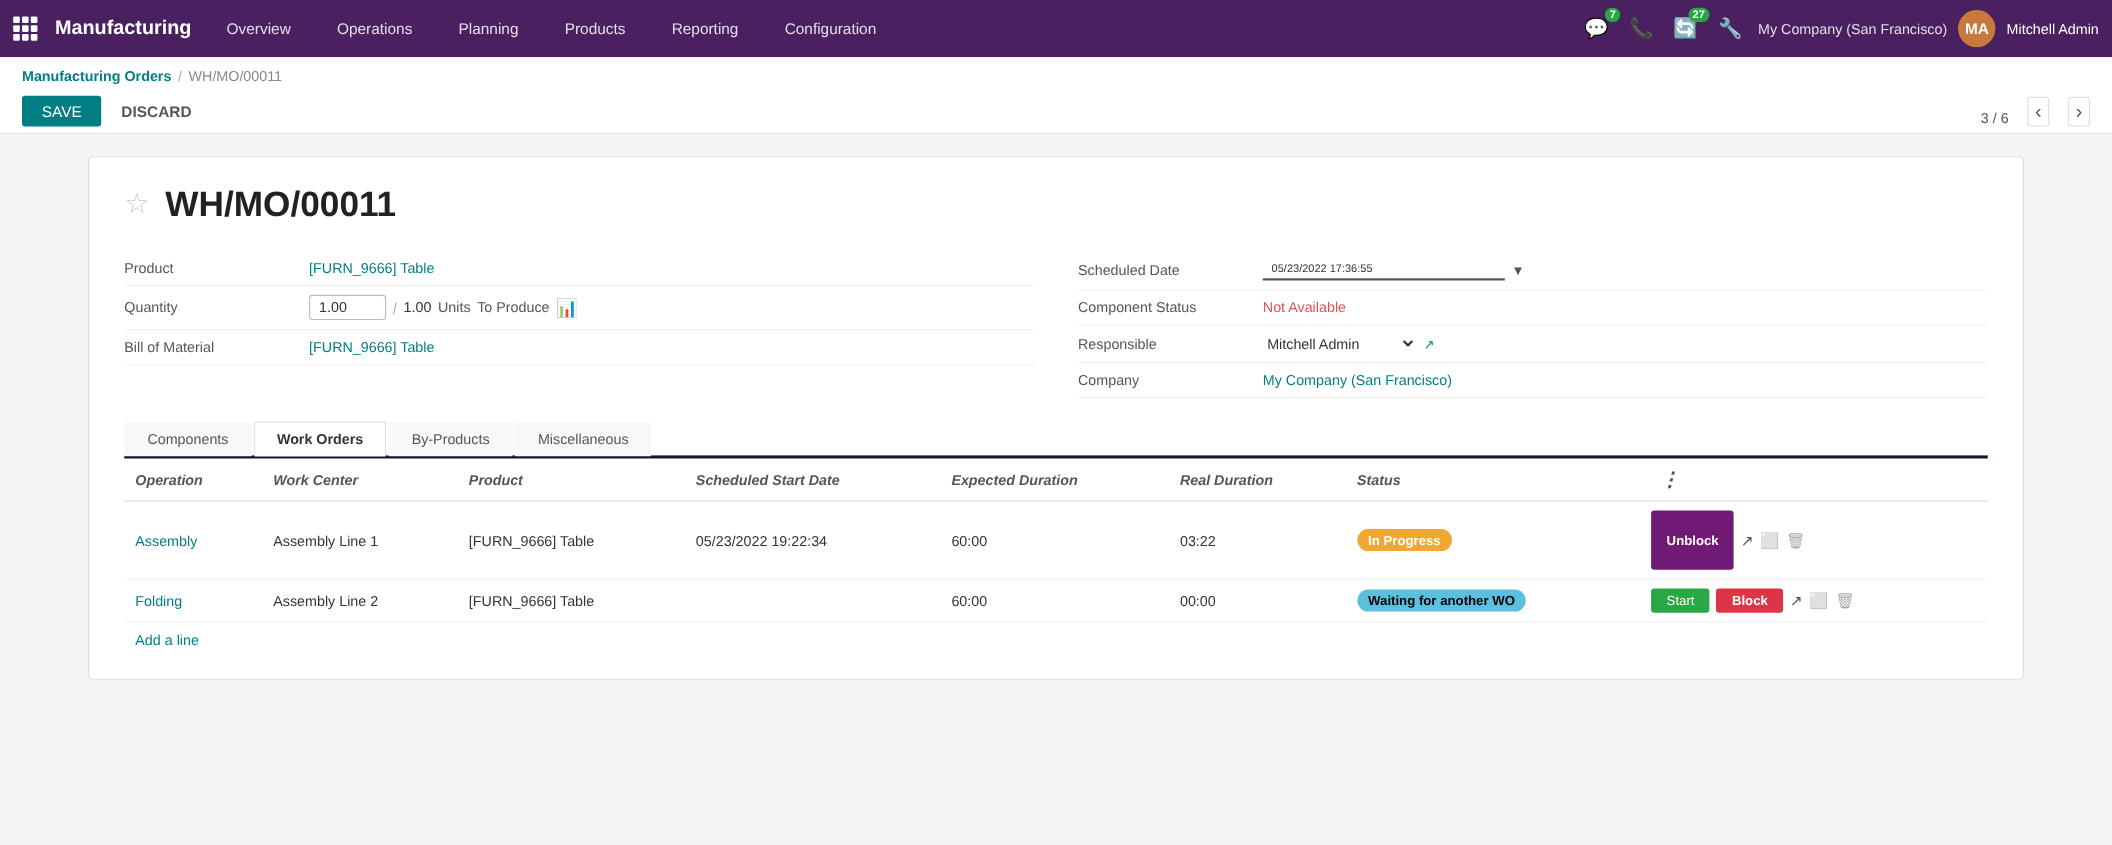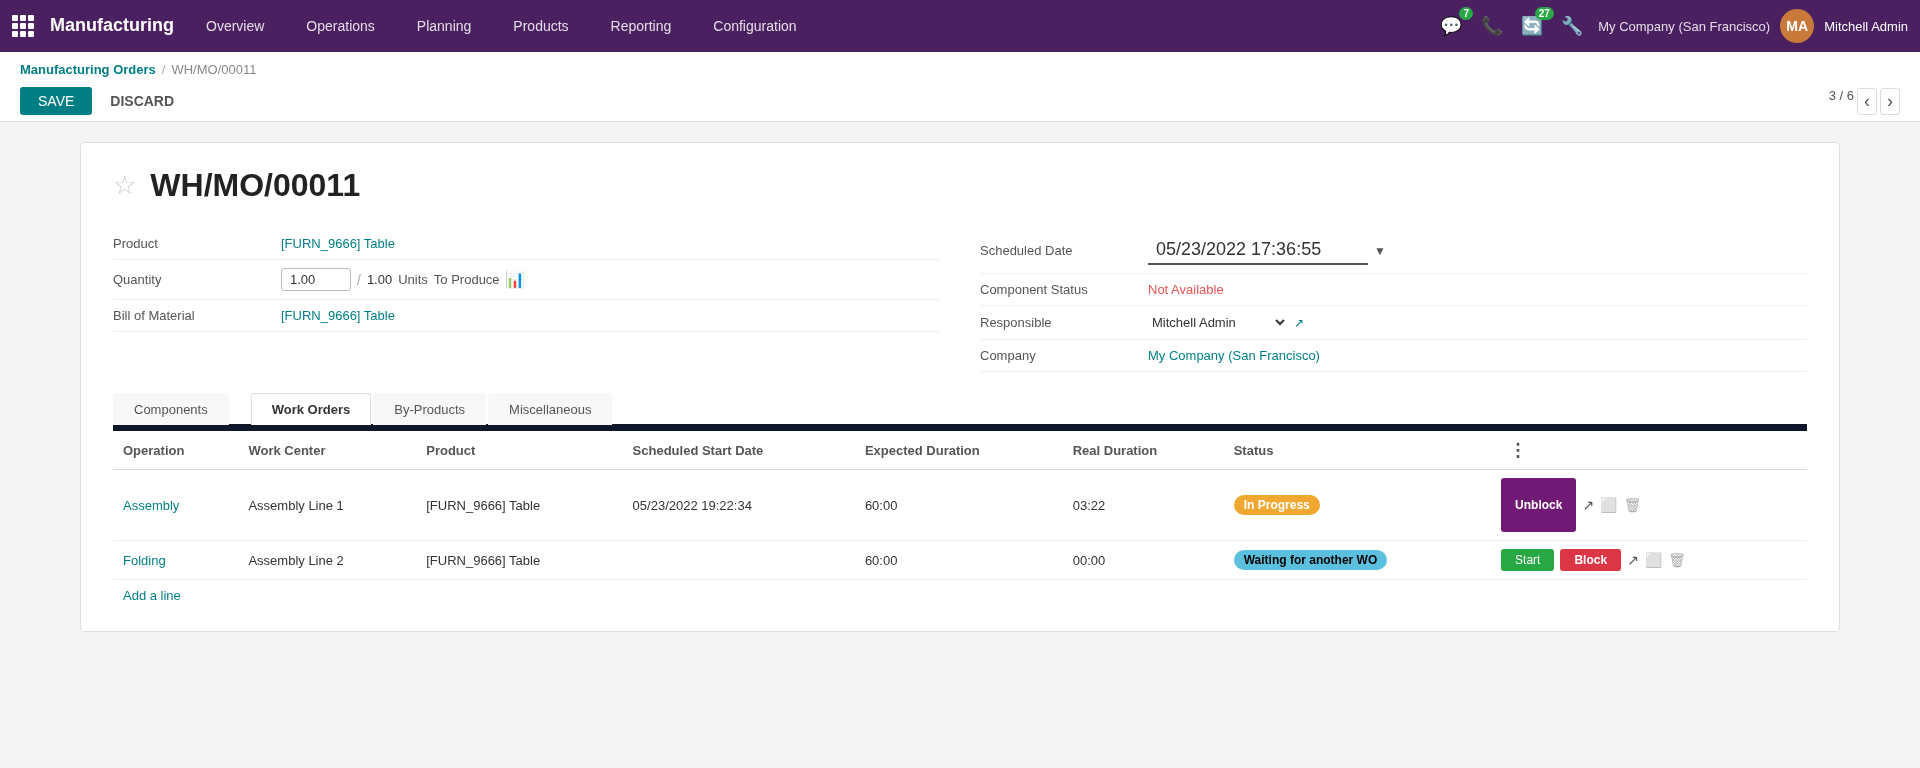--- a/index.html
+++ b/index.html
@@ -130,22 +130,22 @@
       border: none;
       color: #555;
       font-size: 14px;
       cursor: pointer;
       padding: 6px 10px;
       font-weight: bold;
     }
     .toolbar-right {
       margin-left: auto;
       display: flex;
-      align-items: flex-start;
-      gap: 3px;
+      align-items: flex-end;
+      gap: 17px;
       color: #555;
       font-size: 13px;
     }
     .nav-arrow {
       cursor: pointer;
       color: #555;
       font-size: 18px;
       padding: 2px 6px;
       border: 1px solid #ddd;
       border-radius: 3px;
@@ -256,21 +256,21 @@
     .scheduled-date-row {
       display: flex;
       align-items: center;
       gap: 6px;
     }
     .scheduled-input {
       border: none;
       border-bottom: 2px solid #555;
       padding: 3px 8px;
       width: 220px;
-      font-size: 18px;
+      font-size: 10px;
       color: #333;
       background: transparent;
       outline: none;
     }
     .dropdown-arrow { color: #555; font-size: 12px; }
     .responsible-row {
       display: flex;
       align-items: center;
       gap: 6px;
     }
@@ -280,21 +280,21 @@
       color: #333;
       background: transparent;
       outline: none;
       min-width: 140px;
     }
     .ext-link { color: #017e84; font-size: 12px; cursor: pointer; }
 
     
     .tabs {
       display: flex;
-      border-bottom: 7px solid #0f172a;
+      border-bottom: 3px solid #0f172a;
       margin-bottom: 0;
       margin-top: 8px;
     }
     .tab {
       padding: 8px 20px;
       cursor: pointer;
       font-size: 13px;
       color: #555;
       border: 1px solid transparent;
       border-bottom: none;
@@ -302,37 +302,37 @@
       background: #f8f8f8;
       margin-right: 2px;
       position: relative;
       bottom: -1px;
     }
     .tab.active {
       background: #fff;
       border-color: #ddd;
       color: #333;
       font-weight: bold;
-      margin-left: 20px;
     }
 
     
     .work-orders-table {
       width: 100%;
       border-collapse: collapse;
       margin-top: 0;
     }
     .work-orders-table th {
       text-align: left;
       padding: 8px 10px;
       font-size: 13px;
       color: #555;
       border-bottom: 1px solid #ddd;
       font-weight: 600;
       background: #fff;
+      font-style: italic;
     }
     .work-orders-table td {
       padding: 8px 10px;
       font-size: 13px;
       color: #333;
       border-bottom: 1px solid #eee;
       vertical-align: middle;
     }
 
     .status-badge {

